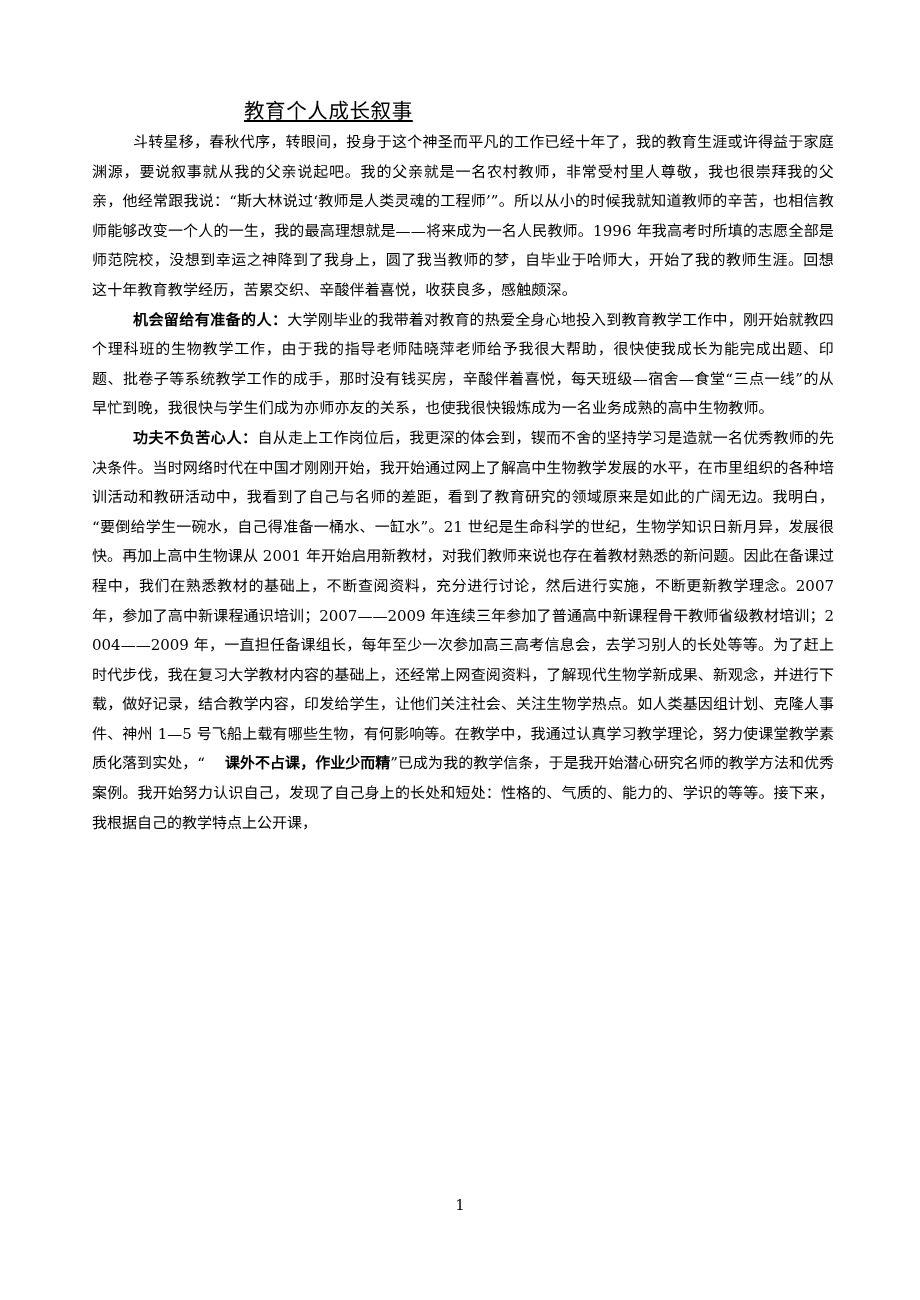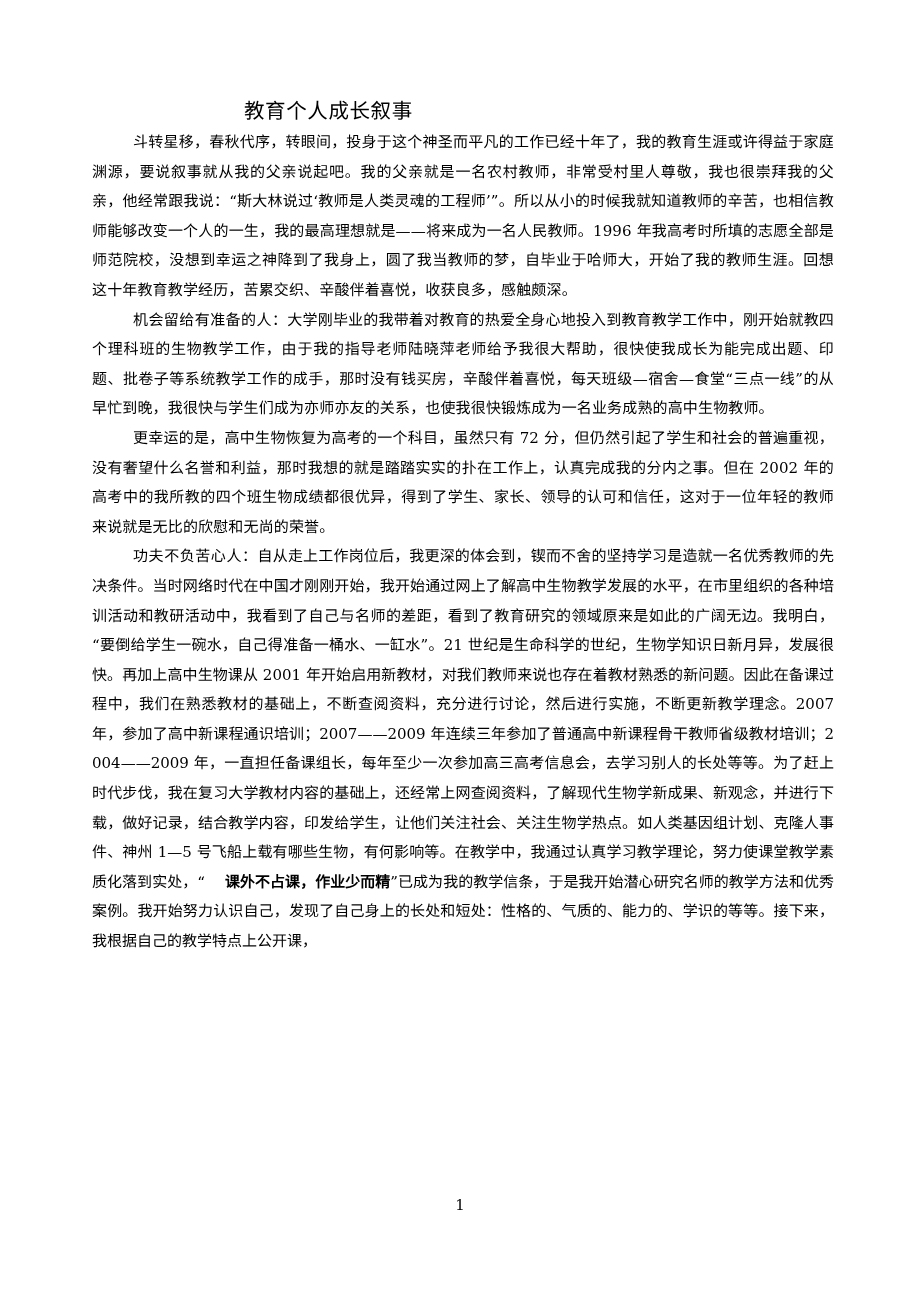--- a/index.html
+++ b/index.html
@@ -29,36 +29,37 @@
     width: 742px;
   }
   .doc-title {
     font-size: 20.5px;
     line-height: 30px;
     text-align: left;
     text-indent: 152px;
     letter-spacing: 0.6px;
     margin: 0 0 2px 0;
     font-weight: normal;
+    text-decoration: underline;
   }
   p.para {
     margin: 0;
     font-size: 15px;
     line-height: 29.6px;
     text-align: justify;
     text-justify: inter-character;
     text-indent: 41px;
     letter-spacing: 0.15px;
     word-break: break-all;
   }
   p.para.tight {
     letter-spacing: 0px;
   }
   .lead {
-    font-weight: normal;
+    font-weight: bold;
     letter-spacing: 0.4px;
   }
   .inline-bold {
     font-weight: bold;
     margin-left: 20px;
   }
   .page-number {
     position: absolute;
     left: 0;
     right: 0;
@@ -75,21 +76,20 @@
 <div class="page">
 
   <div class="page-body">
 
     <h1 class="doc-title">教育个人成长叙事</h1>
 
     <p class="para">斗转星移，春秋代序，转眼间，投身于这个神圣而平凡的工作已经十年了，我的教育生涯或许得益于家庭渊源，要说叙事就从我的父亲说起吧。我的父亲就是一名农村教师，非常受村里人尊敬，我也很崇拜我的父亲，他经常跟我说：“斯大林说过‘教师是人类灵魂的工程师’”。所以从小的时候我就知道教师的辛苦，也相信教师能够改变一个人的一生，我的最高理想就是——将来成为一名人民教师。1996 年我高考时所填的志愿全部是师范院校，没想到幸运之神降到了我身上，圆了我当教师的梦，自毕业于哈师大，开始了我的教师生涯。回想这十年教育教学经历，苦累交织、辛酸伴着喜悦，收获良多，感触颇深。</p>
 
     <p class="para"><span class="lead">机会留给有准备的人：</span><span>大学刚毕业的我带着对教育的热爱全身心地投入到教育教学工作中，刚开始就教四个理科班的生物教学工作，由于我的指导老师陆晓萍老师给予我很大帮助，很快使我成长为能完成出题、印题、批卷子等系统教学工作的成手，那时没有钱买房，辛酸伴着喜悦，每天班级—宿舍—食堂“三点一线”的从早忙到晚，我很快与学生们成为亦师亦友的关系，也使我很快锻炼成为一名业务成熟的高中生物教师。</span></p>
 
-    <p class="para">更幸运的是，高中生物恢复为高考的一个科目，虽然只有 72 分，但仍然引起了学生和社会的普遍重视，没有奢望什么名誉和利益，那时我想的就是踏踏实实的扑在工作上，认真完成我的分内之事。但在 2002 年的高考中的我所教的四个班生物成绩都很优异，得到了学生、家长、领导的认可和信任，这对于一位年轻的教师来说就是无比的欣慰和无尚的荣誉。</p>
 
     <p class="para tight"><span class="lead">功夫不负苦心人：</span><span>自从走上工作岗位后，我更深的体会到，锲而不舍的坚持学习是造就一名优秀教师的先决条件。当时网络时代在中国才刚刚开始，我开始通过网上了解高中生物教学发展的水平，在市里组织的各种培训活动和教研活动中，我看到了自己与名师的差距，看到了教育研究的领域原来是如此的广阔无边。我明白，“要倒给学生一碗水，自己得准备一桶水、一缸水”。21 世纪是生命科学的世纪，生物学知识日新月异，发展很快。再加上高中生物课从 2001 年开始启用新教材，对我们教师来说也存在着教材熟悉的新问题。因此在备课过程中，我们在熟悉教材的基础上，不断查阅资料，充分进行讨论，然后进行实施，不断更新教学理念。2007 年，参加了高中新课程通识培训；2007——2009 年连续三年参加了普通高中新课程骨干教师省级教材培训；2004——2009 年，一直担任备课组长，每年至少一次参加高三高考信息会，去学习别人的长处等等。为了赶上时代步伐，我在复习大学教材内容的基础上，还经常上网查阅资料，了解现代生物学新成果、新观念，并进行下载，做好记录，结合教学内容，印发给学生，让他们关注社会、关注生物学热点。如人类基因组计划、克隆人事件、神州 1—5 号飞船上载有哪些生物，有何影响等。在教学中，我通过认真学习教学理论，努力使课堂教学素质化落到实处，“</span><span class="inline-bold">课外不占课，作业少而精</span><span>”已成为我的教学信条，于是我开始潜心研究名师的教学方法和优秀案例。我开始努力认识自己，发现了自己身上的长处和短处：性格的、气质的、能力的、学识的等等。接下来，我根据自己的教学特点上公开课，</span></p>
 
   </div>
 
   <div class="page-number">1</div>
 
 </div>
 
 </body></html>

